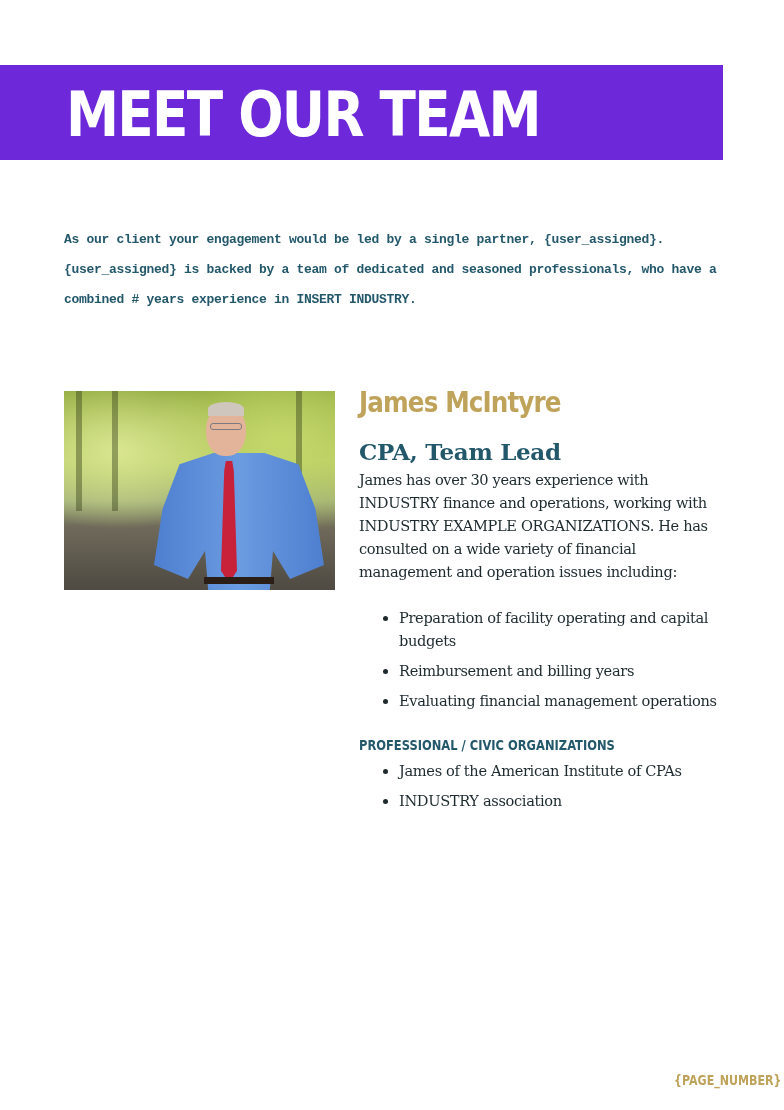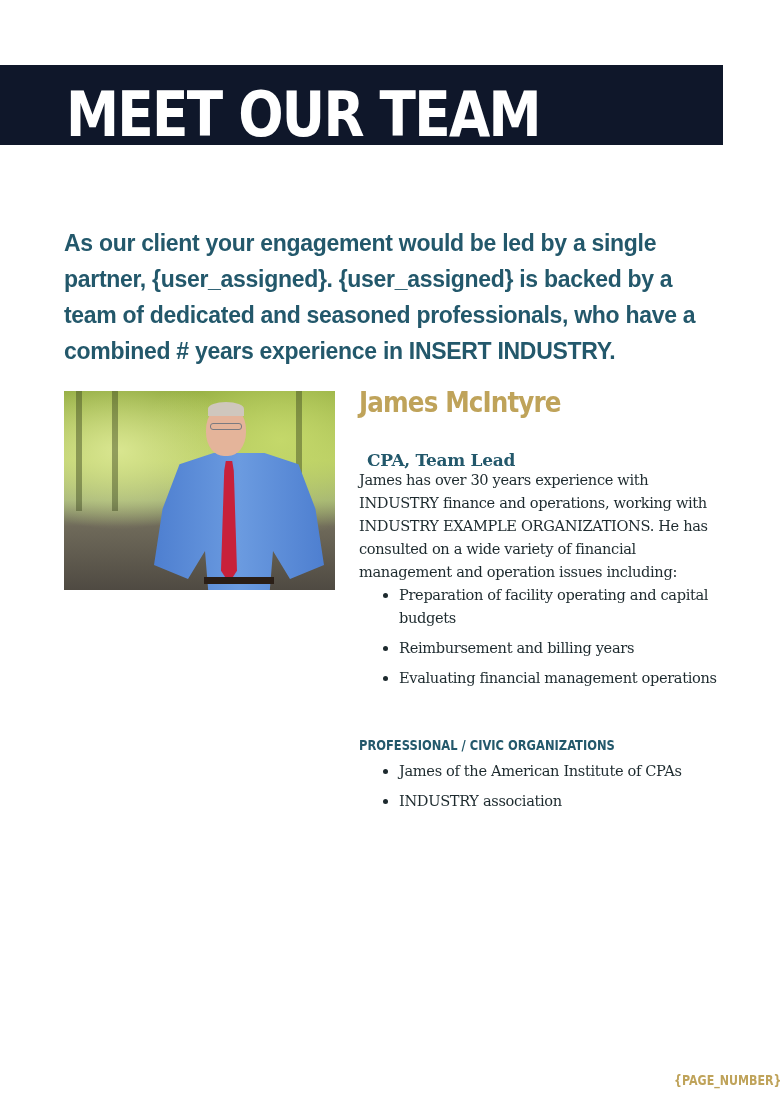--- a/index.html
+++ b/index.html
@@ -1,31 +1,31 @@
 <!DOCTYPE html>
 <html><head>
 <meta charset="utf-8">
 <style>
   html, body { margin: 0; padding: 0; background: #ffffff; }
   body { width: 784px; height: 1110px; position: relative; overflow: hidden; }
   .banner {
-    position: absolute; left: 0; top: 65px; width: 723px; height: 80px;
-    background: #0f172a;
+    position: absolute; left: 0; top: 65px; width: 723px; height: 95px;
+    background: #6d28d9;
   }
   .banner-title {
     position: absolute; left: 66px; top: 14px; margin: 0;
     font-family: "DejaVu Sans", sans-serif; font-weight: bold;
     font-size: 62px; line-height: 72px; color: #ffffff;
     letter-spacing: -2px; transform: scaleX(0.86); transform-origin: left center;
     white-space: nowrap;
   }
   .intro {
     position: absolute; left: 64px; top: 225px; width: 660px; margin: 0;
-    font-family: Liberation Sans, sans-serif; font-weight: bold;
-    font-size: 23px; line-height: 36px; color: #23586b;
+    font-family: Liberation Mono, monospace; font-weight: bold;
+    font-size: 13px; line-height: 30px; color: #23586b;
     letter-spacing: -0.3px;
   }
   .photo {
     position: absolute; left: 64px; top: 391px; width: 271px; height: 199px;
     overflow: hidden;
     background:
       radial-gradient(ellipse at 20% 30%, #d9e690 0%, rgba(217,230,144,0) 40%),
       radial-gradient(ellipse at 80% 25%, #c4d86a 0%, rgba(196,216,106,0) 45%),
       linear-gradient(to bottom, #8ea83c 0%, #b5c962 35%, #9fae78 55%, #6f6a5a 68%, #4f4a42 100%);
   }
@@ -56,37 +56,37 @@
     position: absolute; left: 140px; top: 186px; width: 70px; height: 7px; background: #2a1e16;
   }
   .person-name {
     position: absolute; left: 359px; top: 384px; margin: 0;
     font-family: "DejaVu Sans", sans-serif; font-weight: bold;
     font-size: 28px; line-height: 38px; color: #bfa35a;
     letter-spacing: -1px; transform: scaleX(0.88); transform-origin: left center;
     white-space: nowrap;
   }
   .person-role {
-    position: absolute; left: 359px; top: 438px; margin: 8px;
+    position: absolute; left: 359px; top: 438px; margin: 0;
     font-family: "DejaVu Serif", serif; font-weight: bold;
-    font-size: 17px; line-height: 28px; color: #23586b;
+    font-size: 23px; line-height: 28px; color: #23586b;
     letter-spacing: -0.3px;
   }
   .bio {
     position: absolute; left: 359px; top: 468px; width: 365px; margin: 0;
     font-family: "DejaVu Serif", serif; font-size: 14.6px; line-height: 23px;
     color: #1d2a2e; letter-spacing: -0.35px;
   }
   ul.list {
     position: absolute; left: 359px; margin: 0; padding: 0 0 0 40px; width: 325px;
     font-family: "DejaVu Serif", serif; font-size: 14.6px; line-height: 23px;
     color: #1d2a2e; letter-spacing: -0.35px;
   }
   ul.list li { margin-bottom: 7px; }
-  .issues { top: 583px; }
+  .issues { top: 606px; }
   .orgs-heading {
     position: absolute; left: 359px; top: 735px; margin: 0;
     font-family: "DejaVu Sans", sans-serif; font-weight: bold;
     font-size: 14px; line-height: 20px; color: #23586b;
     transform: scaleX(0.82); transform-origin: left center; white-space: nowrap;
   }
   .orgs { top: 759px; }
   .page-number {
     position: absolute; left: 674px; top: 1070px; margin: 0;
     font-family: "DejaVu Sans", sans-serif; font-weight: bold;

